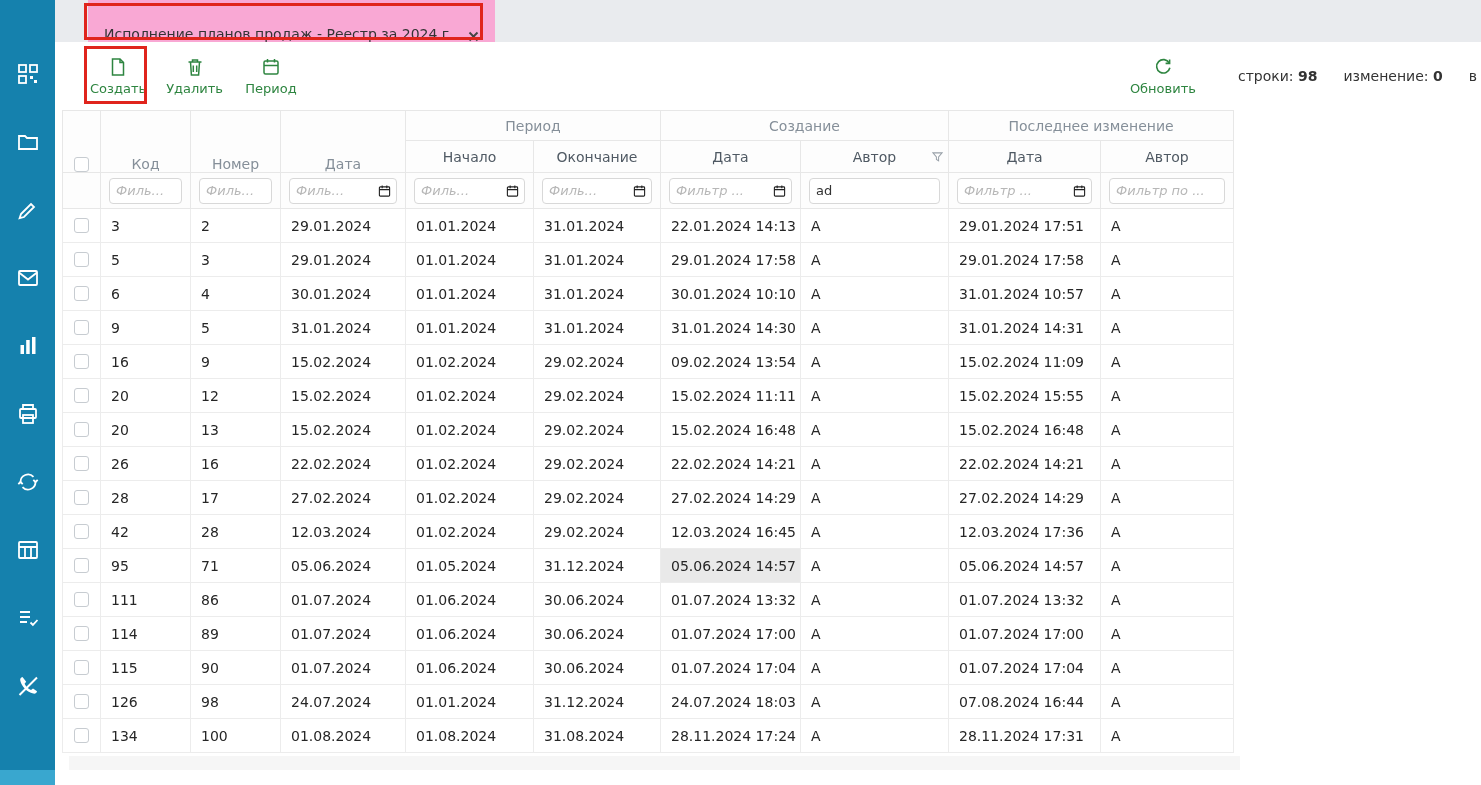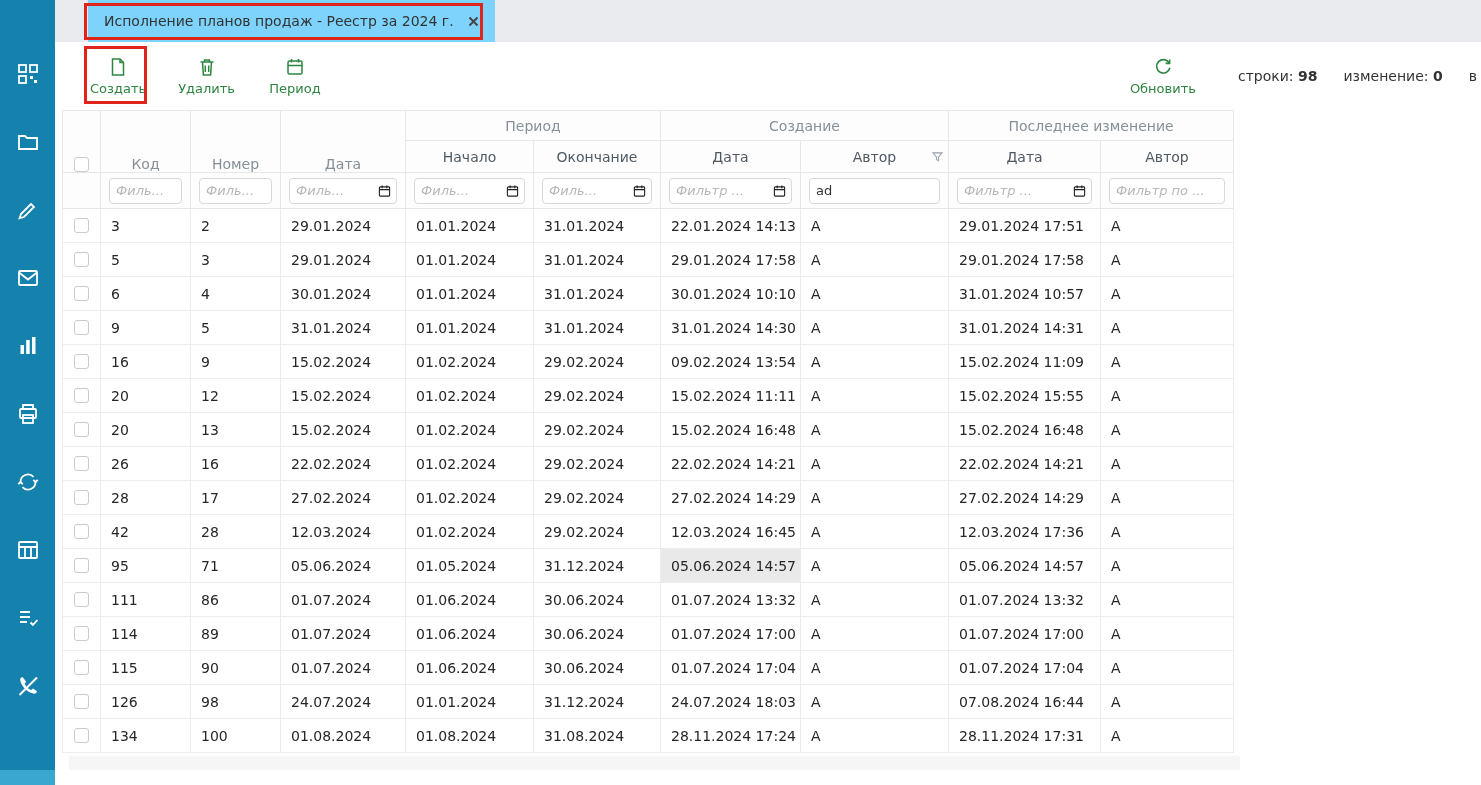--- a/index.html
+++ b/index.html
@@ -23,29 +23,29 @@
     position:absolute; bottom:0; left:0; width:100%; height:15px;
     background:#39a7cf; cursor:pointer;
   }
 
   
   .main { flex:1 1 auto; display:flex; flex-direction:column; position:relative; background:#fff; min-width:0; }
 
   
   .tabbar { height:42px; background:#e9ebee; display:flex; align-items:stretch; padding-left:33px; flex:0 0 42px; }
   .tab { display:flex; align-items:center; gap:14px; padding:0 16px; font-size:14px; color:#333; cursor:pointer; white-space:nowrap; }
-  .tab.active { background:#7dd3fc; }
+  .tab.active { background:#f9a8d4;align-items:flex-end; }
   .tab.inactive { background:#e2e5e8; margin-left:9px; }
   .tab .close-x { display:flex; align-items:center; cursor:pointer; }
 
   
   .toolbar { height:68px; background:#fff; display:flex; align-items:center; padding-left:35px; flex:0 0 68px; }
   .tool-btn {
     display:flex; flex-direction:column; align-items:center; gap:4px;
-    color:#2e8540; font-size:13px; margin-right:32px; cursor:pointer; min-width:56px;
+    color:#2e8540; font-size:13px; margin-right:20px; cursor:pointer; min-width:56px;
   }
   .tool-btn svg { display:block; }
   .toolbar-right { margin-left:auto; display:flex; align-items:center; padding-right:4px; }
   .status { display:flex; align-items:flex-start; gap:26px; margin-left:42px; font-size:14px; color:#333; white-space:nowrap; }
   .status b { font-weight:bold; }
 
   
   .table-wrap { margin-left:7px; }
   table.grid {
     border-collapse:collapse; table-layout:fixed; width:1171px;

